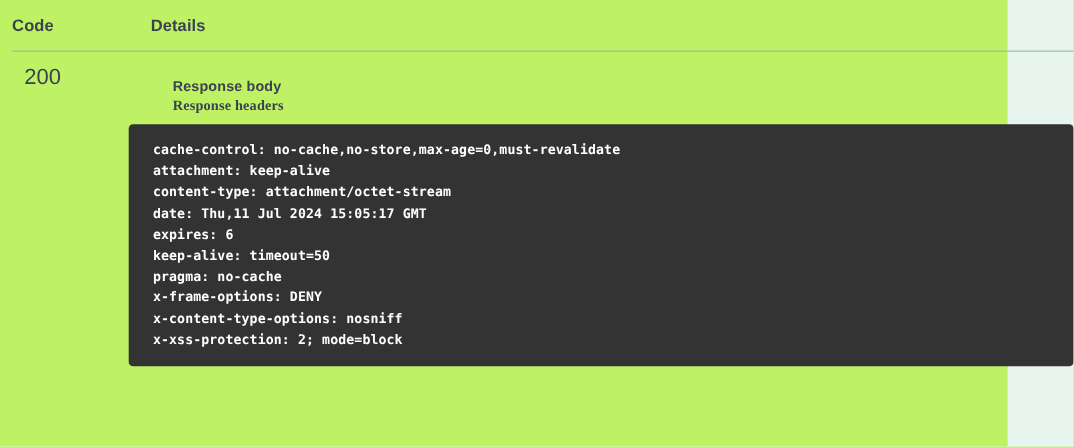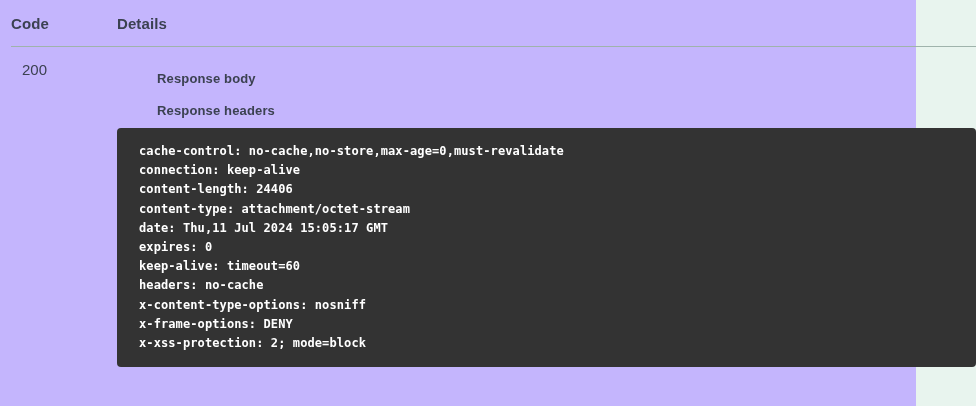--- a/index.html
+++ b/index.html
@@ -12,40 +12,41 @@
     height: 406px;
     background: #e8f4ee;
     font-family: "Liberation Sans", sans-serif;
     overflow: hidden;
   }
 
   .responses-panel {
     position: relative;
     width: 916px;
     height: 406px;
-    background: #c4b5fd;
+    background: #bef264;
     box-sizing: border-box;
   }
 
   
   .responses-head {
     display: flex;
     align-items: flex-start;
     padding: 14px 0 0 0;
     box-sizing: border-box;
   }
   .col-code {
     width: 117px;
     flex: 0 0 117px;
     padding-left: 11px;
     box-sizing: border-box;
   }
   .col-details {
     flex: 1 1 auto;
     box-sizing: border-box;
+    margin-left: 20px;
   }
   .head-label {
     font-size: 15px;
     font-weight: bold;
     color: #3b4151;
     letter-spacing: .1px;
     line-height: 20px;
   }
 
   .head-divider {
@@ -56,21 +57,21 @@
   }
 
   
   .response-row {
     display: flex;
     align-items: flex-start;
     padding-top: 13px;
     box-sizing: border-box;
   }
   .status-code {
-    font-size: 15px;
+    font-size: 20px;
     color: #3b4151;
     line-height: 20px;
     padding-left: 11px;
     box-sizing: border-box;
   }
   .details-cell {
     flex: 1 1 auto;
     padding-top: 10px;
     box-sizing: border-box;
   }
@@ -89,21 +90,21 @@
     display: inline-block;
     font-size: 19px;
     color: #1400f0;
     text-decoration: underline;
     line-height: 24px;
     margin-top: 2px;
     cursor: pointer;
   }
 
   .headers-label {
-    margin-top: 15px;
+    font-family: Liberation Serif, serif;
   }
 
   
   .code-block {
     margin-top: 9px;
     margin-left: 0;
     width: 859px;
     background: #333333;
     border-radius: 4px;
     padding: 14px 0 14px 22px;
@@ -144,28 +145,27 @@
 
     <div class="details-cell">
 
       <div class="section-label">Response body</div>
 
 
       <div class="section-label headers-label">Response headers</div>
 
       <div class="code-block">
         <div class="code-line">cache-control: no-cache,no-store,max-age=0,must-revalidate</div>
-        <div class="code-line">connection: keep-alive</div>
-        <div class="code-line">content-length: 24406</div>
+        <div class="code-line">attachment: keep-alive</div>
         <div class="code-line">content-type: attachment/octet-stream</div>
         <div class="code-line">date: Thu,11 Jul 2024 15:05:17 GMT</div>
-        <div class="code-line">expires: 0</div>
-        <div class="code-line">keep-alive: timeout=60</div>
-        <div class="code-line">headers: no-cache</div>
+        <div class="code-line">expires: 6</div>
+        <div class="code-line">keep-alive: timeout=50</div>
+        <div class="code-line">pragma: no-cache</div>
+        <div class="code-line">x-frame-options: DENY</div>
         <div class="code-line">x-content-type-options: nosniff</div>
-        <div class="code-line">x-frame-options: DENY</div>
         <div class="code-line">x-xss-protection: 2; mode=block</div>
       </div>
 
     </div>
   </div>
 
 </div>
 
 </body></html>

